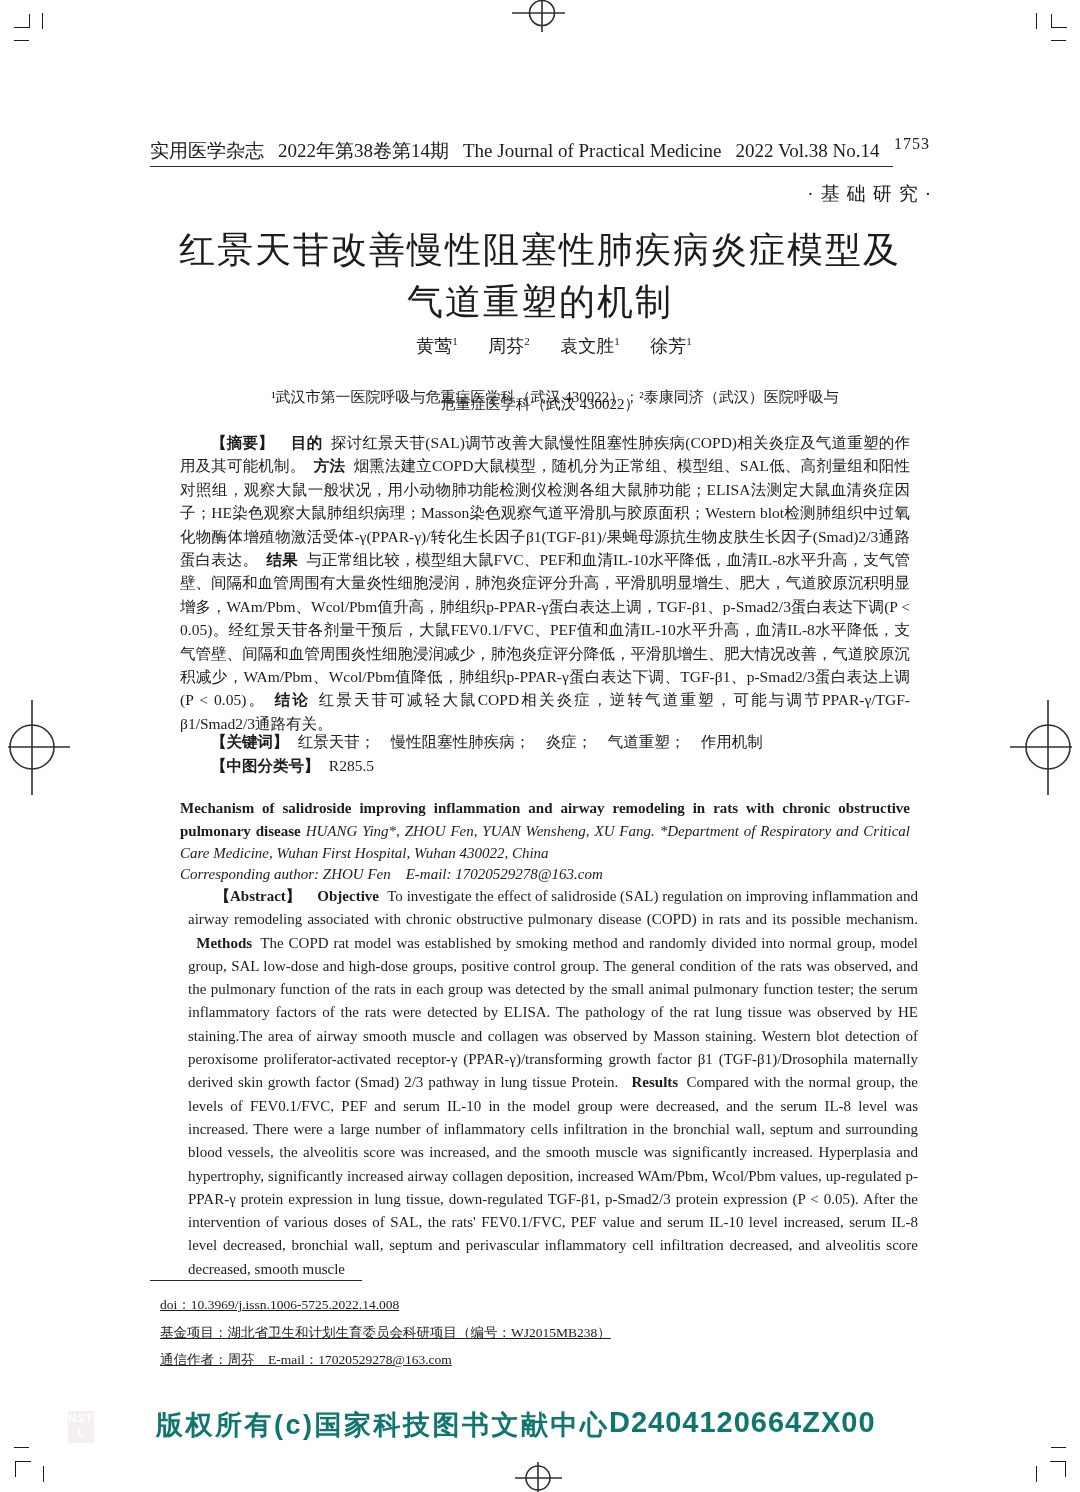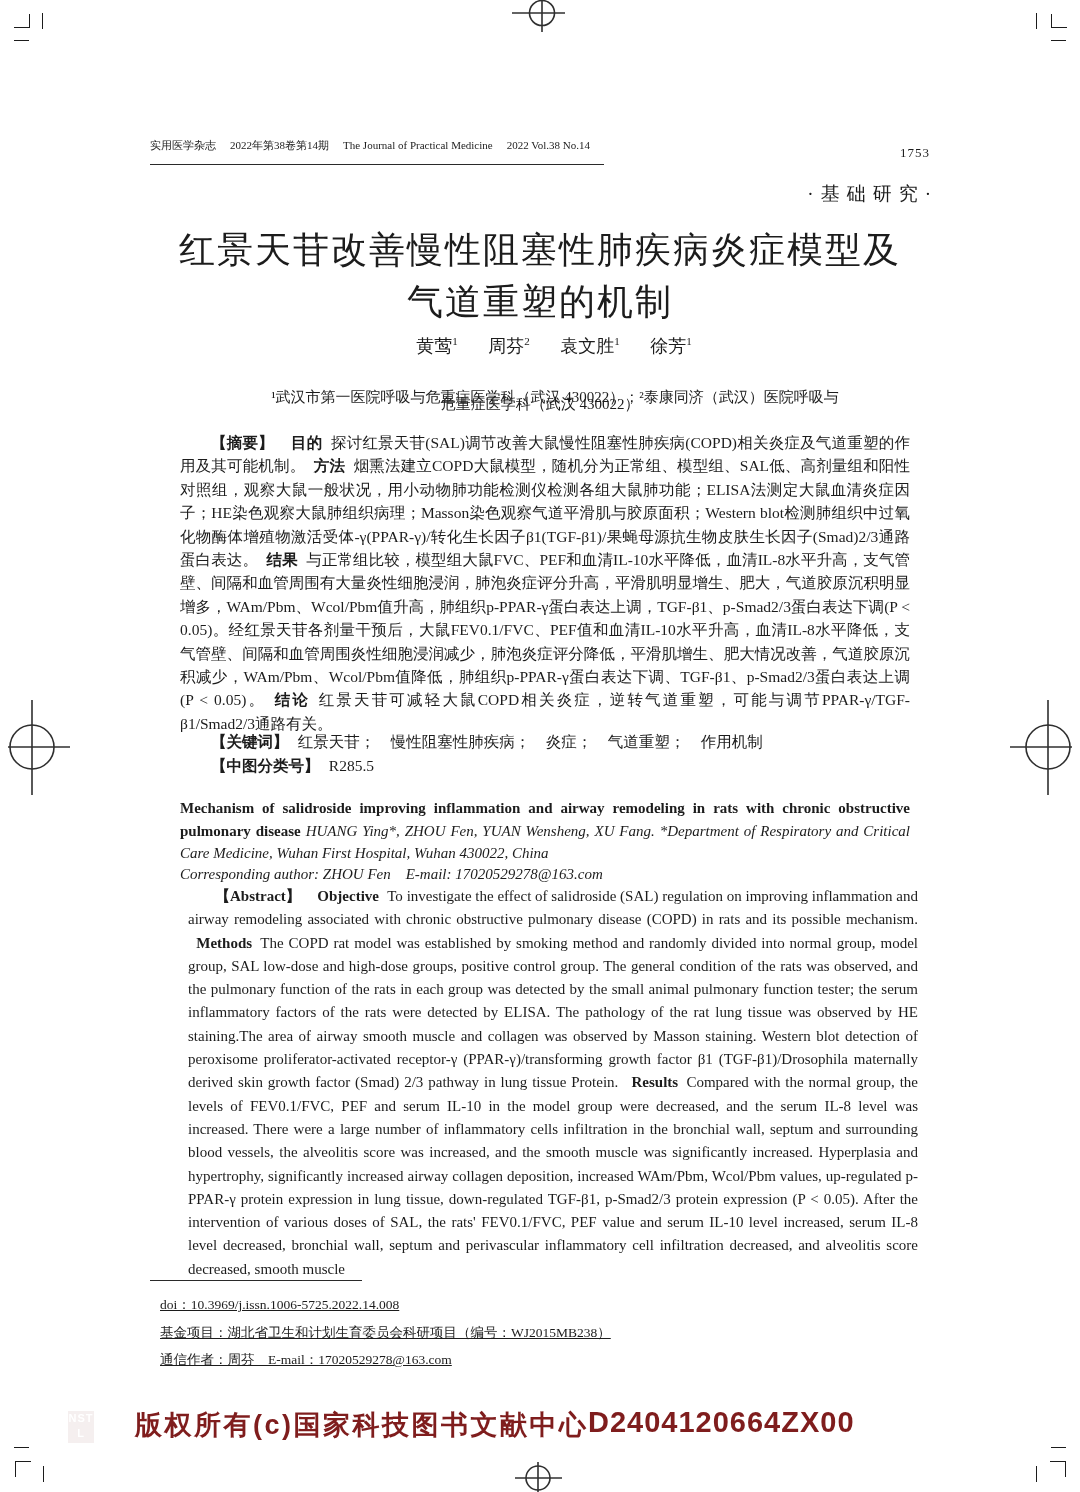--- a/index.html
+++ b/index.html
@@ -4,24 +4,24 @@
 <style>
   html,body{margin:0;padding:0;background:#fff;}
   .page{position:relative;width:1080px;height:1492px;background:#ffffff;overflow:hidden;
         font-family:"Liberation Serif", serif;color:#1c1c1c;}
   .abs{position:absolute;}
   
   .mark{position:absolute;border-color:#3a3a3a;}
   svg.reg{position:absolute;overflow:visible;}
   svg.reg *{stroke:#2f2f2f;stroke-width:1.6;fill:none;}
   
-  .header-left{left:150px;top:138px;font-size:11px;white-space:nowrap;
-               border-bottom:1.6px solid #2a2a2a;padding-bottom:11px;}
+  .header-left{left:150px;top:138px;font-size:19px;white-space:nowrap;
+               border-bottom:1.6px solid #2a2a2a;padding-bottom:2px;}
   .header-left span{margin-right:14px;}
-  .page-number{right:150px;top:145px;font-size:13px;letter-spacing:1px;margin-left:48px;}
+  .page-number{right:150px;top:135px;font-size:16px;letter-spacing:1px;margin-left:48px;}
   .column-label{right:142px;top:181px;font-size:19px;letter-spacing:7px;}
   
   .title{left:0;right:0;top:224px;text-align:center;font-size:36px;line-height:52px;
          letter-spacing:2px;font-weight:500;}
   .authors{left:0;right:0;top:334px;text-align:center;font-size:18px;margin-left:28px;}
   .authors .au{margin:0 13px;}
   .authors sup{font-size:11px;}
   .affil{left:0;right:0;text-align:center;font-size:15px;line-height:26px;}
   
   .zh-abstract{left:180px;width:730px;top:431px;font-size:15.5px;line-height:23.4px;
@@ -36,21 +36,21 @@
   .en-title-block{left:180px;width:730px;top:797px;}
   .en-title{font-weight:700;}
   .en-authors{font-style:italic;margin-top:36px;}
   .en-corresponding{left:180px;width:730px;top:863px;font-style:italic;text-align:left;}
   .en-abstract{left:180px;width:730px;top:885px;line-height:23.3px;text-indent:1.8em;margin-left:8px;}
   .en-abstract .hei{font-family:"Liberation Serif", serif;}
   
   .fn-rule{left:150px;top:1280px;width:212px;border-top:1.6px solid #2a2a2a;height:0;}
   .footnotes{left:160px;top:1291px;font-size:13.5px;line-height:27.5px;text-decoration:underline;}
   
-  .wm{font-family:"Liberation Sans", sans-serif;font-weight:700;color:#7f1d1d;}
+  .wm{font-family:"Liberation Sans", sans-serif;font-weight:700;color:#0f766e;margin-left:21px;}
   .wm-logo{left:68px;top:1411px;width:26px;height:32px;background:#f5efef;color:#ffffff;
            font-size:11px;line-height:15px;text-align:center;letter-spacing:1px;
            font-weight:700;font-family:"Liberation Sans", sans-serif;word-break:break-all;}
   .wm-text{left:135px;top:1407px;font-size:27px;letter-spacing:2.5px;}
   .wm-code{left:588px;top:1406px;font-size:29px;letter-spacing:1px;}
 </style>
 </head>
 <body>
 
 <div class="page">

